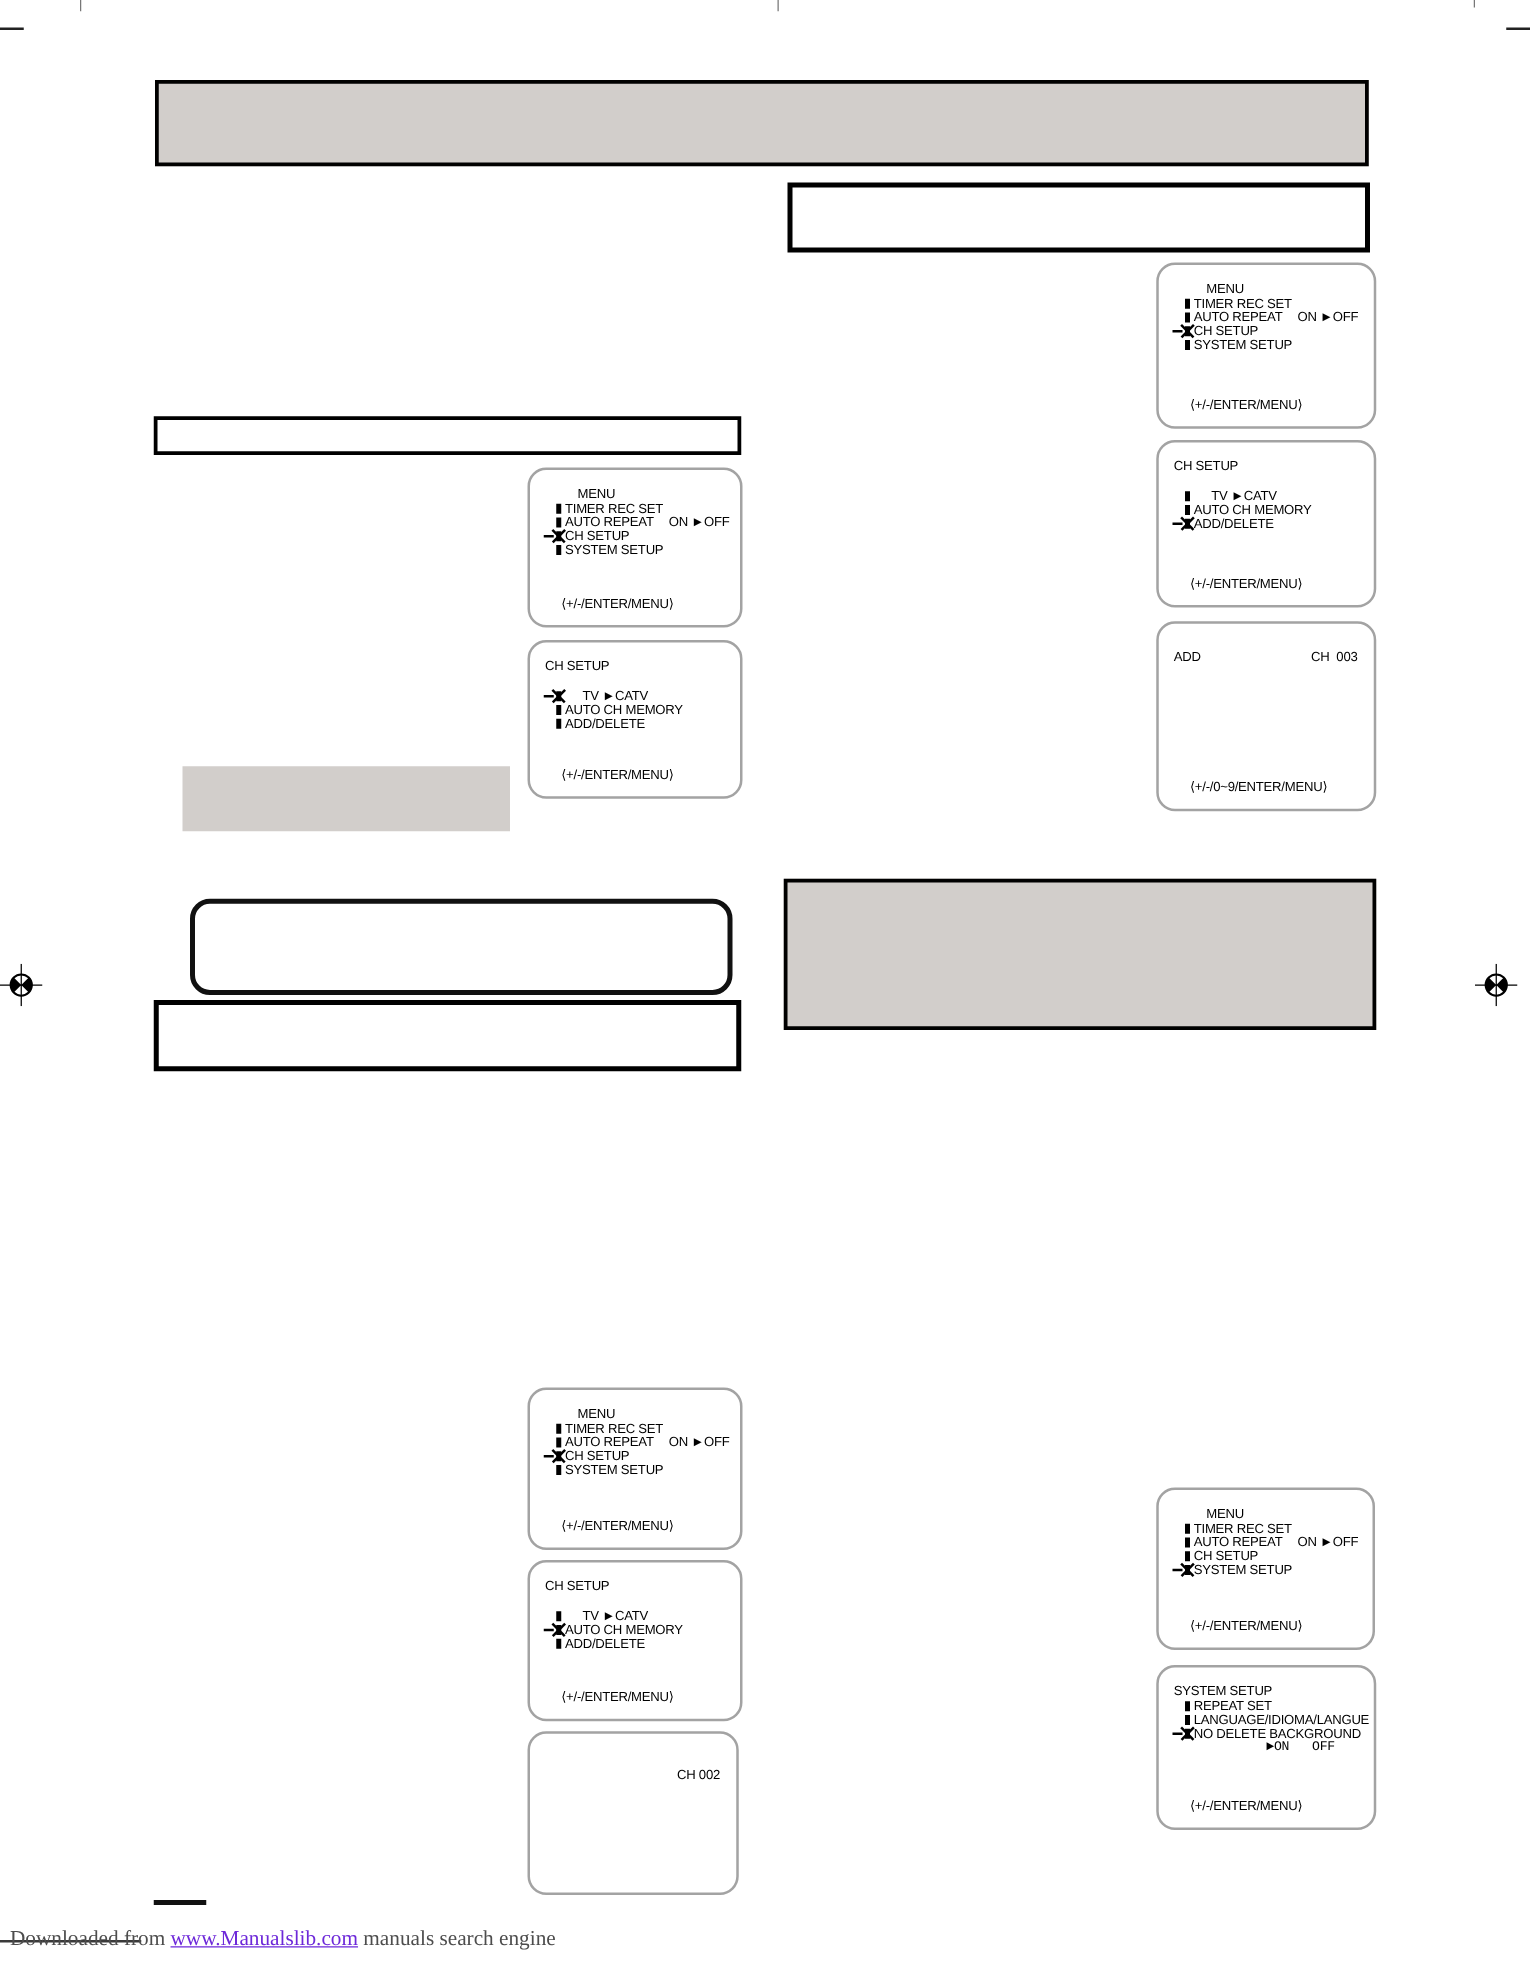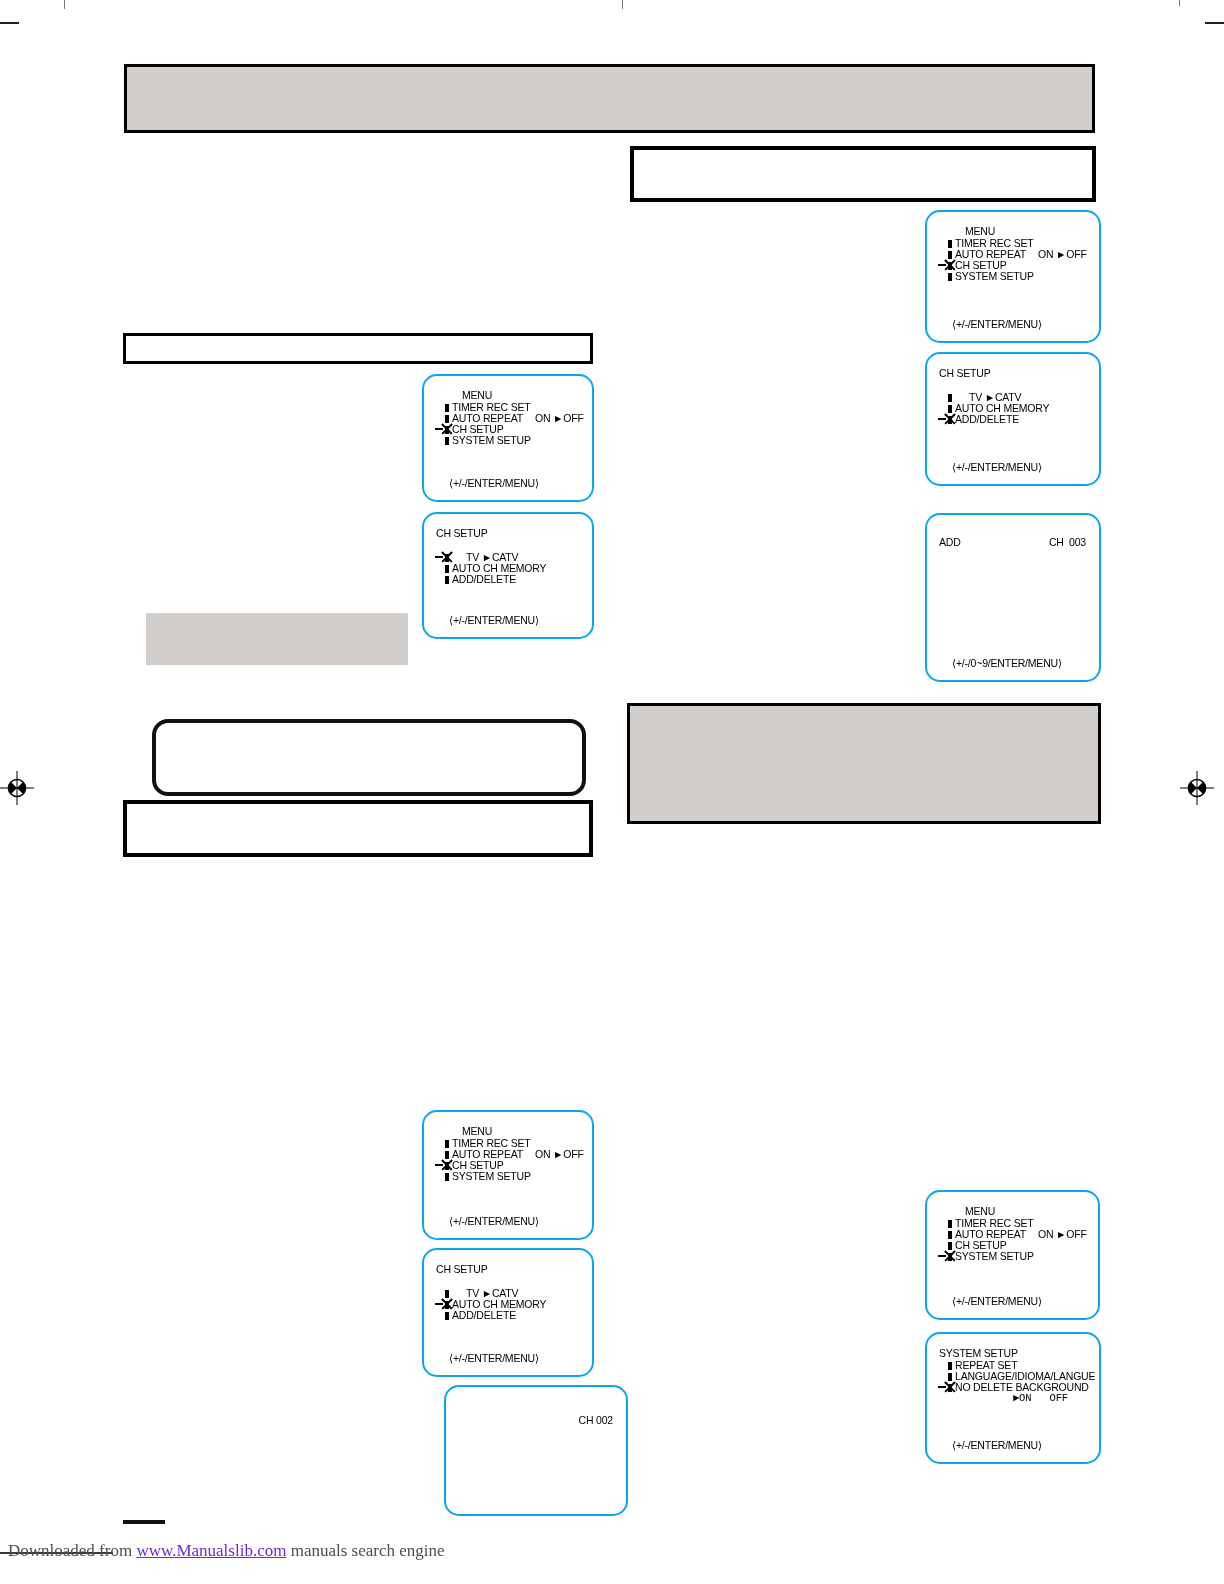--- a/index.html
+++ b/index.html
@@ -12,21 +12,21 @@
   .regmark{width:34px;height:34px;}
 
   
   .graybar{background:#d2cecb;border:3px solid #000;}
   .grayplain{background:#d2cecb;}
   .whitebox{background:#fff;border:4px solid #000;}
   .whitebox-thin{background:#fff;border:3px solid #000;}
   .roundbox{background:#fff;border:4px solid #111;border-radius:16px;}
 
   
-  .osd{position:absolute;box-sizing:border-box;background:#fff;border:2px solid #0ea5e9;border-radius:15px;
+  .osd{position:absolute;box-sizing:border-box;background:#fff;border:2px solid #a3a3a3;border-radius:15px;
        padding:14px 10px 12px 12px;font-size:10.5px;line-height:11px;letter-spacing:-0.2px;color:#000;
        white-space:nowrap;}
   .osd-head{display:flex;justify-content:space-between;}
   .osd-title{display:inline-block;}
   .osd.title-ind .osd-title{padding-left:26px;}
   .osd-corner{padding-right:3px;text-align:center;}
   .osd-items{margin-top:1px;}
   .osd.gap .osd-items{margin-top:13px;}
   .osd-line{position:relative;padding-left:9px;height:11px;}
   .blk{display:inline-block;width:4px;height:8px;background:#000;margin-right:3px;vertical-align:-1px;}
@@ -35,27 +35,27 @@
   .cur .dash{position:absolute;left:-1px;top:4px;width:8px;height:2px;background:#000;}
   .cur .rayA,.cur .rayB{position:absolute;left:4px;top:4px;width:14px;height:1.6px;background:#000;}
   .cur .rayA{transform:rotate(45deg);}
   .cur .rayB{transform:rotate(-45deg);}
   .osd-sub{white-space:pre;padding-left:74px;height:11px;font-family:Liberation Mono, monospace;}
   .osd-footer{position:absolute;left:25px;bottom:11px;}
 
   
   .osd-0{left:925px;top:210px;width:176px;height:133px;}
   .osd-1{left:925px;top:352px;width:176px;height:134px;}
-  .osd-2{left:925px;top:497px;width:176px;height:169px;margin-top:16px;}
+  .osd-2{left:925px;top:497px;width:176px;height:152px;}
   .osd-2 .osd-head{margin-top:8px;}
   .osd-3{left:422px;top:374px;width:172px;height:128px;}
   .osd-4{left:422px;top:512px;width:172px;height:127px;}
   .osd-5{left:422px;top:1110px;width:172px;height:130px;}
   .osd-6{left:422px;top:1248px;width:172px;height:129px;}
-  .osd-7{left:444px;top:1385px;width:184px;height:131px;}
+  .osd-7{left:422px;top:1385px;width:169px;height:131px;}
   .osd-7 .osd-head{margin-top:14px;}
   .osd-8{left:925px;top:1190px;width:175px;height:130px;}
   .osd-9{left:925px;top:1332px;width:176px;height:132px;}
 
   
   .page-footer{position:absolute;left:8px;top:1541px;font-family:"Liberation Serif",serif;
                font-size:17px;color:#4d4d4d;}
   .page-footer a{color:#6d28d9;text-decoration:underline;}
   .strike{position:absolute;left:0;top:1552px;width:113px;height:2px;background:#3a3a3a;}
   .minidash{position:absolute;left:123px;top:1520px;width:42px;height:4px;background:#111;}

